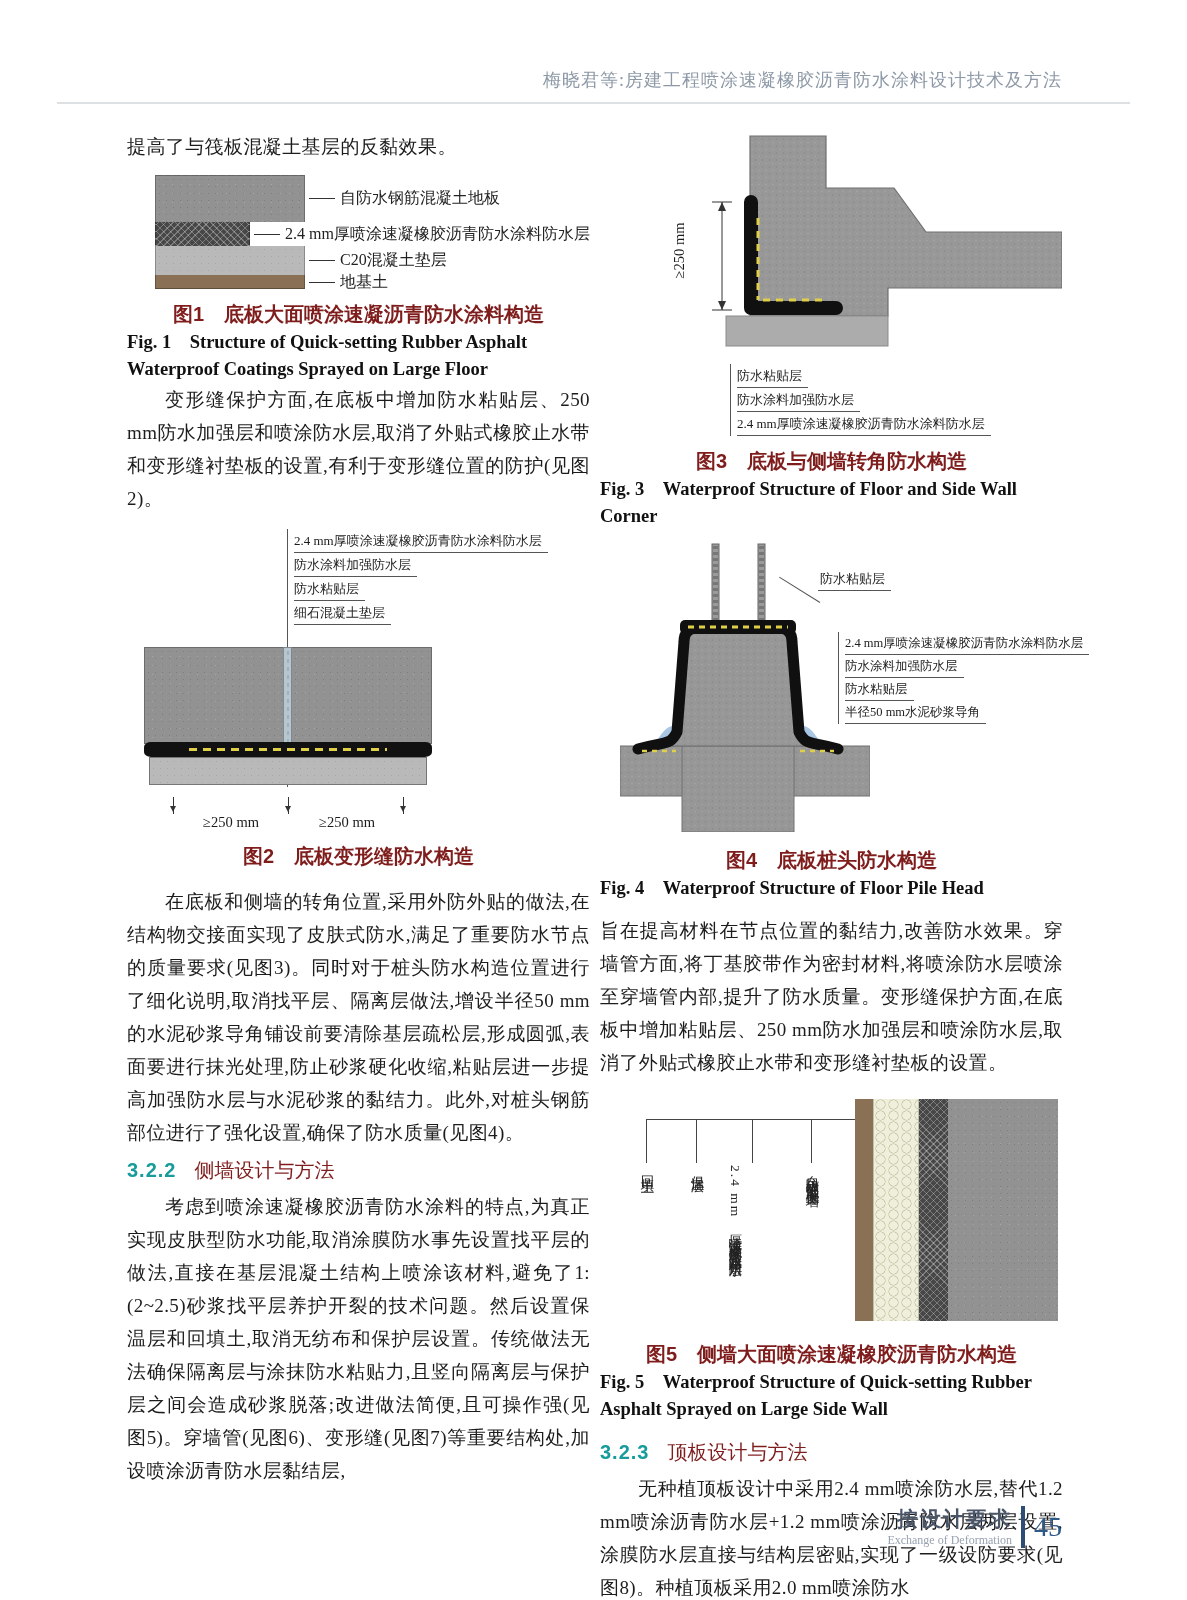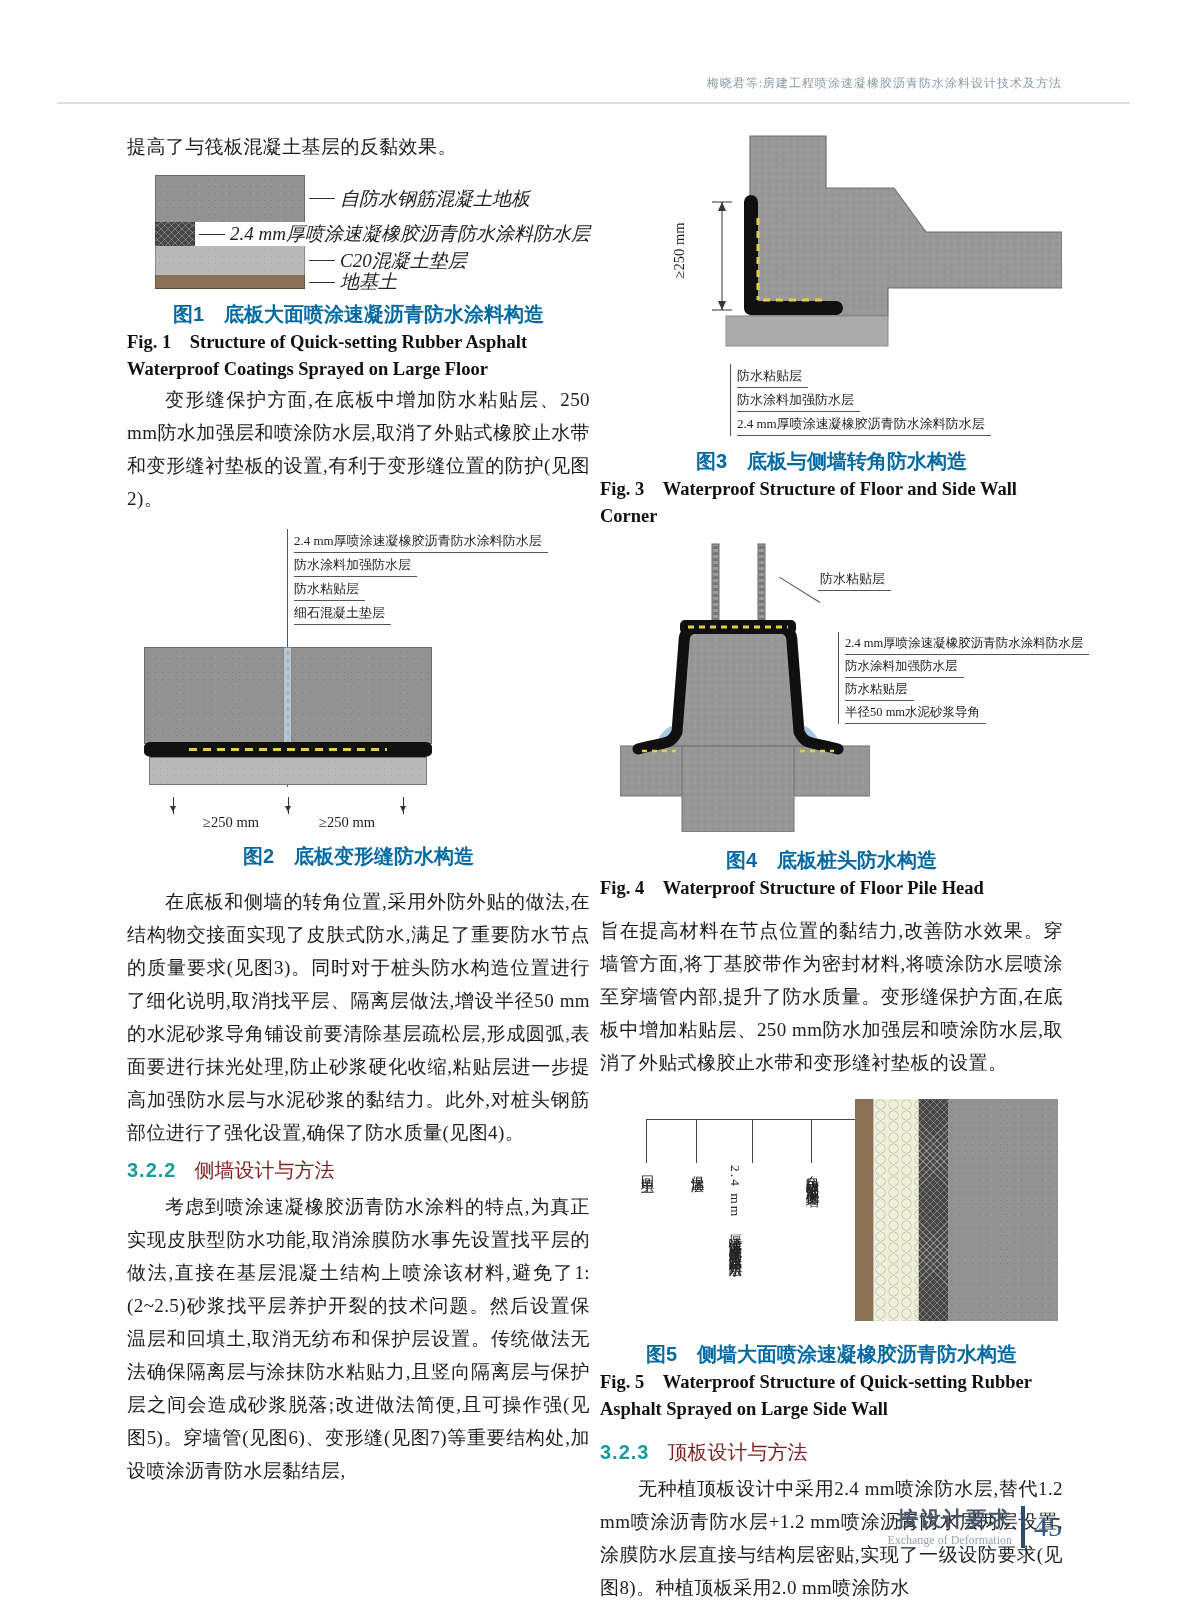--- a/index.html
+++ b/index.html
@@ -4,38 +4,38 @@
 <style>
   * { margin:0; padding:0; box-sizing:border-box; }
   html,body { background:#ffffff; }
   .page { position:relative; width:1187px; height:1600px; background:#fff; overflow:hidden;
           font-family:"Liberation Serif", serif; color:#1c1c1c; }
 
   
   .header { position:absolute; top:0; left:57px; right:57px; height:104px;
             border-bottom:2px solid #dde1e4; display:flex; align-items:flex-end; justify-content:flex-end;
             padding:0 68px 10px 0; }
-  .running-title { font-family:Liberation Serif, serif; font-size:12px; color:#8d99a6; letter-spacing:1px;margin-top:43px; }
+  .running-title { font-family:Liberation Serif, serif; font-size:18px; color:#8d99a6; letter-spacing:1px;margin-top:43px; }
 
   
   .col { position:absolute; top:130px; width:463px; }
   .col-left  { left:127px; }
   .col-right { left:600px; }
 
   .para { font-size:19px; line-height:33px; text-align:justify; letter-spacing:0.4px; margin-bottom:4px; }
   .indent { text-indent:2em; }
 
   .sec-head { font-family:"Liberation Sans", sans-serif; font-size:20px; margin:8px 0 6px; }
   .sec-num { color:#189b9b; font-weight:bold; letter-spacing:1px; }
   .sec-title { color:#7f1d1d; margin-left:18px; font-weight:500; }
 
-  .cap-cn { font-family:"Liberation Sans", sans-serif; font-weight:bold; font-size:20px; text-align:center; margin-top:10px; line-height:30px; color:#0369a1; }
+  .cap-cn { font-family:"Liberation Sans", sans-serif; font-weight:bold; font-size:20px; text-align:center; margin-top:10px; line-height:30px; color:#7f1d1d; }
   .cap-en { font-family:"Liberation Serif", serif; font-weight:bold; font-size:18.5px; text-align:left; line-height:27px; color:#111; }
 
-  .flabel { font-size:19px; white-space:nowrap; color:#222;font-style:italic; }
+  .flabel { font-size:16px; white-space:nowrap; color:#222; }
 
   
   .tex-concrete { background-color:#929292;
     background-image: radial-gradient(#7e7e7e 0.8px, transparent 0.9px), radial-gradient(#a7a7a7 0.8px, transparent 0.9px);
     background-size:7px 7px, 9px 9px; background-position:0 0, 3px 4px; }
   .tex-concrete-light { background-color:#b9b9b9;
     background-image: radial-gradient(#a6a6a6 0.8px, transparent 0.9px); background-size:7px 7px; }
   .tex-mesh { background-color:#474747;
     background-image: repeating-linear-gradient(45deg, rgba(255,255,255,0.28) 0 1px, transparent 1px 5px),
                       repeating-linear-gradient(-45deg, rgba(255,255,255,0.28) 0 1px, transparent 1px 5px); }

